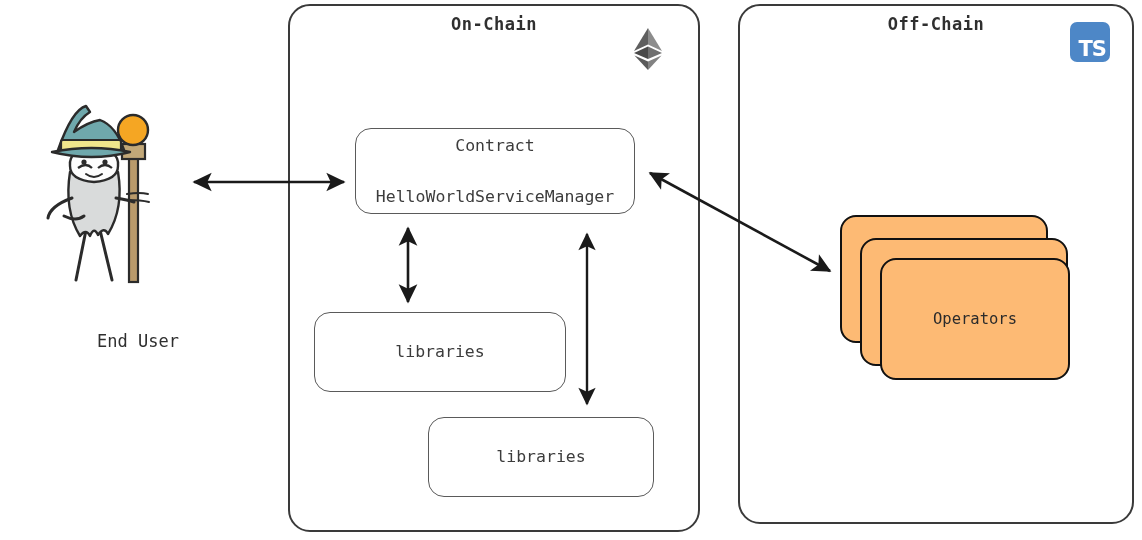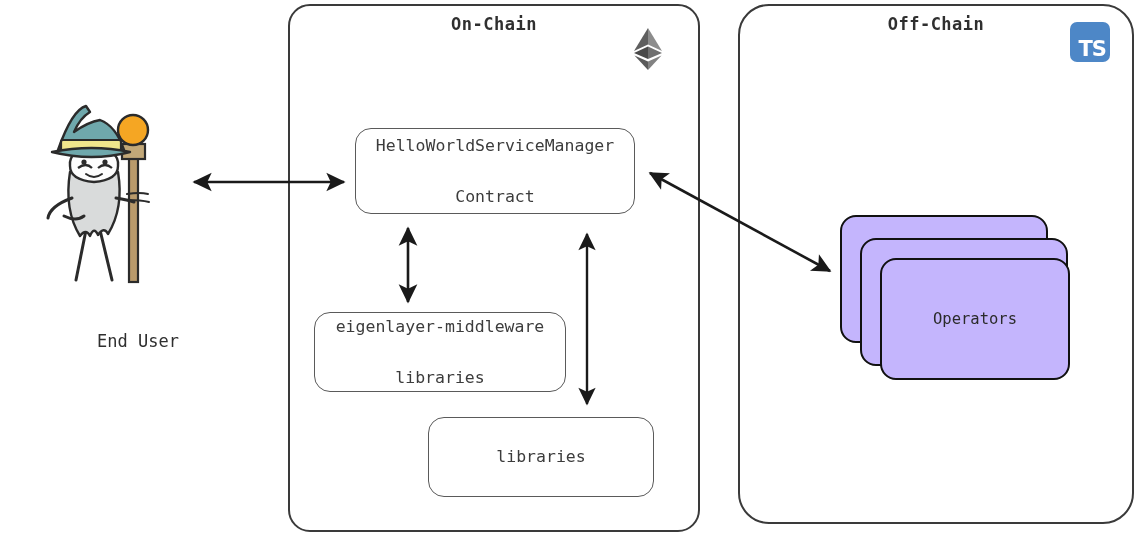--- a/index.html
+++ b/index.html
@@ -52,21 +52,21 @@
     line-height: 1.55;
     color: #3c3c3c;
     white-space: pre-line;
   }
 
   
   .stack-card {
     position: absolute;
     border: 2px solid #111111;
     border-radius: 16px;
-    background: #c4b5fd;
+    background: #fdba74;
     box-sizing: border-box;
   }
   .stack-card.front {
     display: flex;
     align-items: center;
     justify-content: center;
     text-align: center;
     font-size: 15.5px;
     line-height: 1.6;
     color: #2b2b2b;
@@ -174,39 +174,38 @@
       <path d="M16 1 L2 24 L16 17.5 Z" fill="#5f5f5f"></path>
       <path d="M16 19.5 L16 32 L30 26 Z" fill="#6f6f6f"></path>
       <path d="M16 19.5 L2 26 L16 32 Z" fill="#4a4a4a"></path>
       <path d="M16 34.5 L16 43 L29.5 28.5 Z" fill="#828282"></path>
       <path d="M16 34.5 L2.5 28.5 L16 43 Z" fill="#5a5a5a"></path>
     </svg>
   </div>
 
   <div class="node" style="left:355px; top:128px; width:280px; height:86px;">
     <div>
+      <div>Contract</div>
       <div>HelloWorldServiceManager</div>
-      <div>Contract</div>
     </div>
   </div>
 
   <div class="node" style="left:314px; top:312px; width:252px; height:80px;">
     <div>
-      <div>eigenlayer-middleware</div>
       <div>libraries</div>
     </div>
   </div>
 
   <div class="node" style="left:428px; top:417px; width:226px; height:80px;">
     <div>
       <div>libraries</div>
     </div>
   </div>
 
-  <div class="zone" style="left:738px; top:4px; width:396px; height:520px;border-radius:31px;">
+  <div class="zone" style="left:738px; top:4px; width:396px; height:520px;">
     <div class="zone-title">Off-Chain</div>
   </div>
 
   <div class="ts-logo" style="left:1070px; top:22px;">
     <span>TS</span>
   </div>
 
   <div class="stack-card" style="left:840px; top:215px; width:208px; height:128px;"></div>
   <div class="stack-card" style="left:860px; top:238px; width:208px; height:128px;"></div>
   <div class="stack-card front" style="left:880px; top:258px; width:190px; height:122px;">

